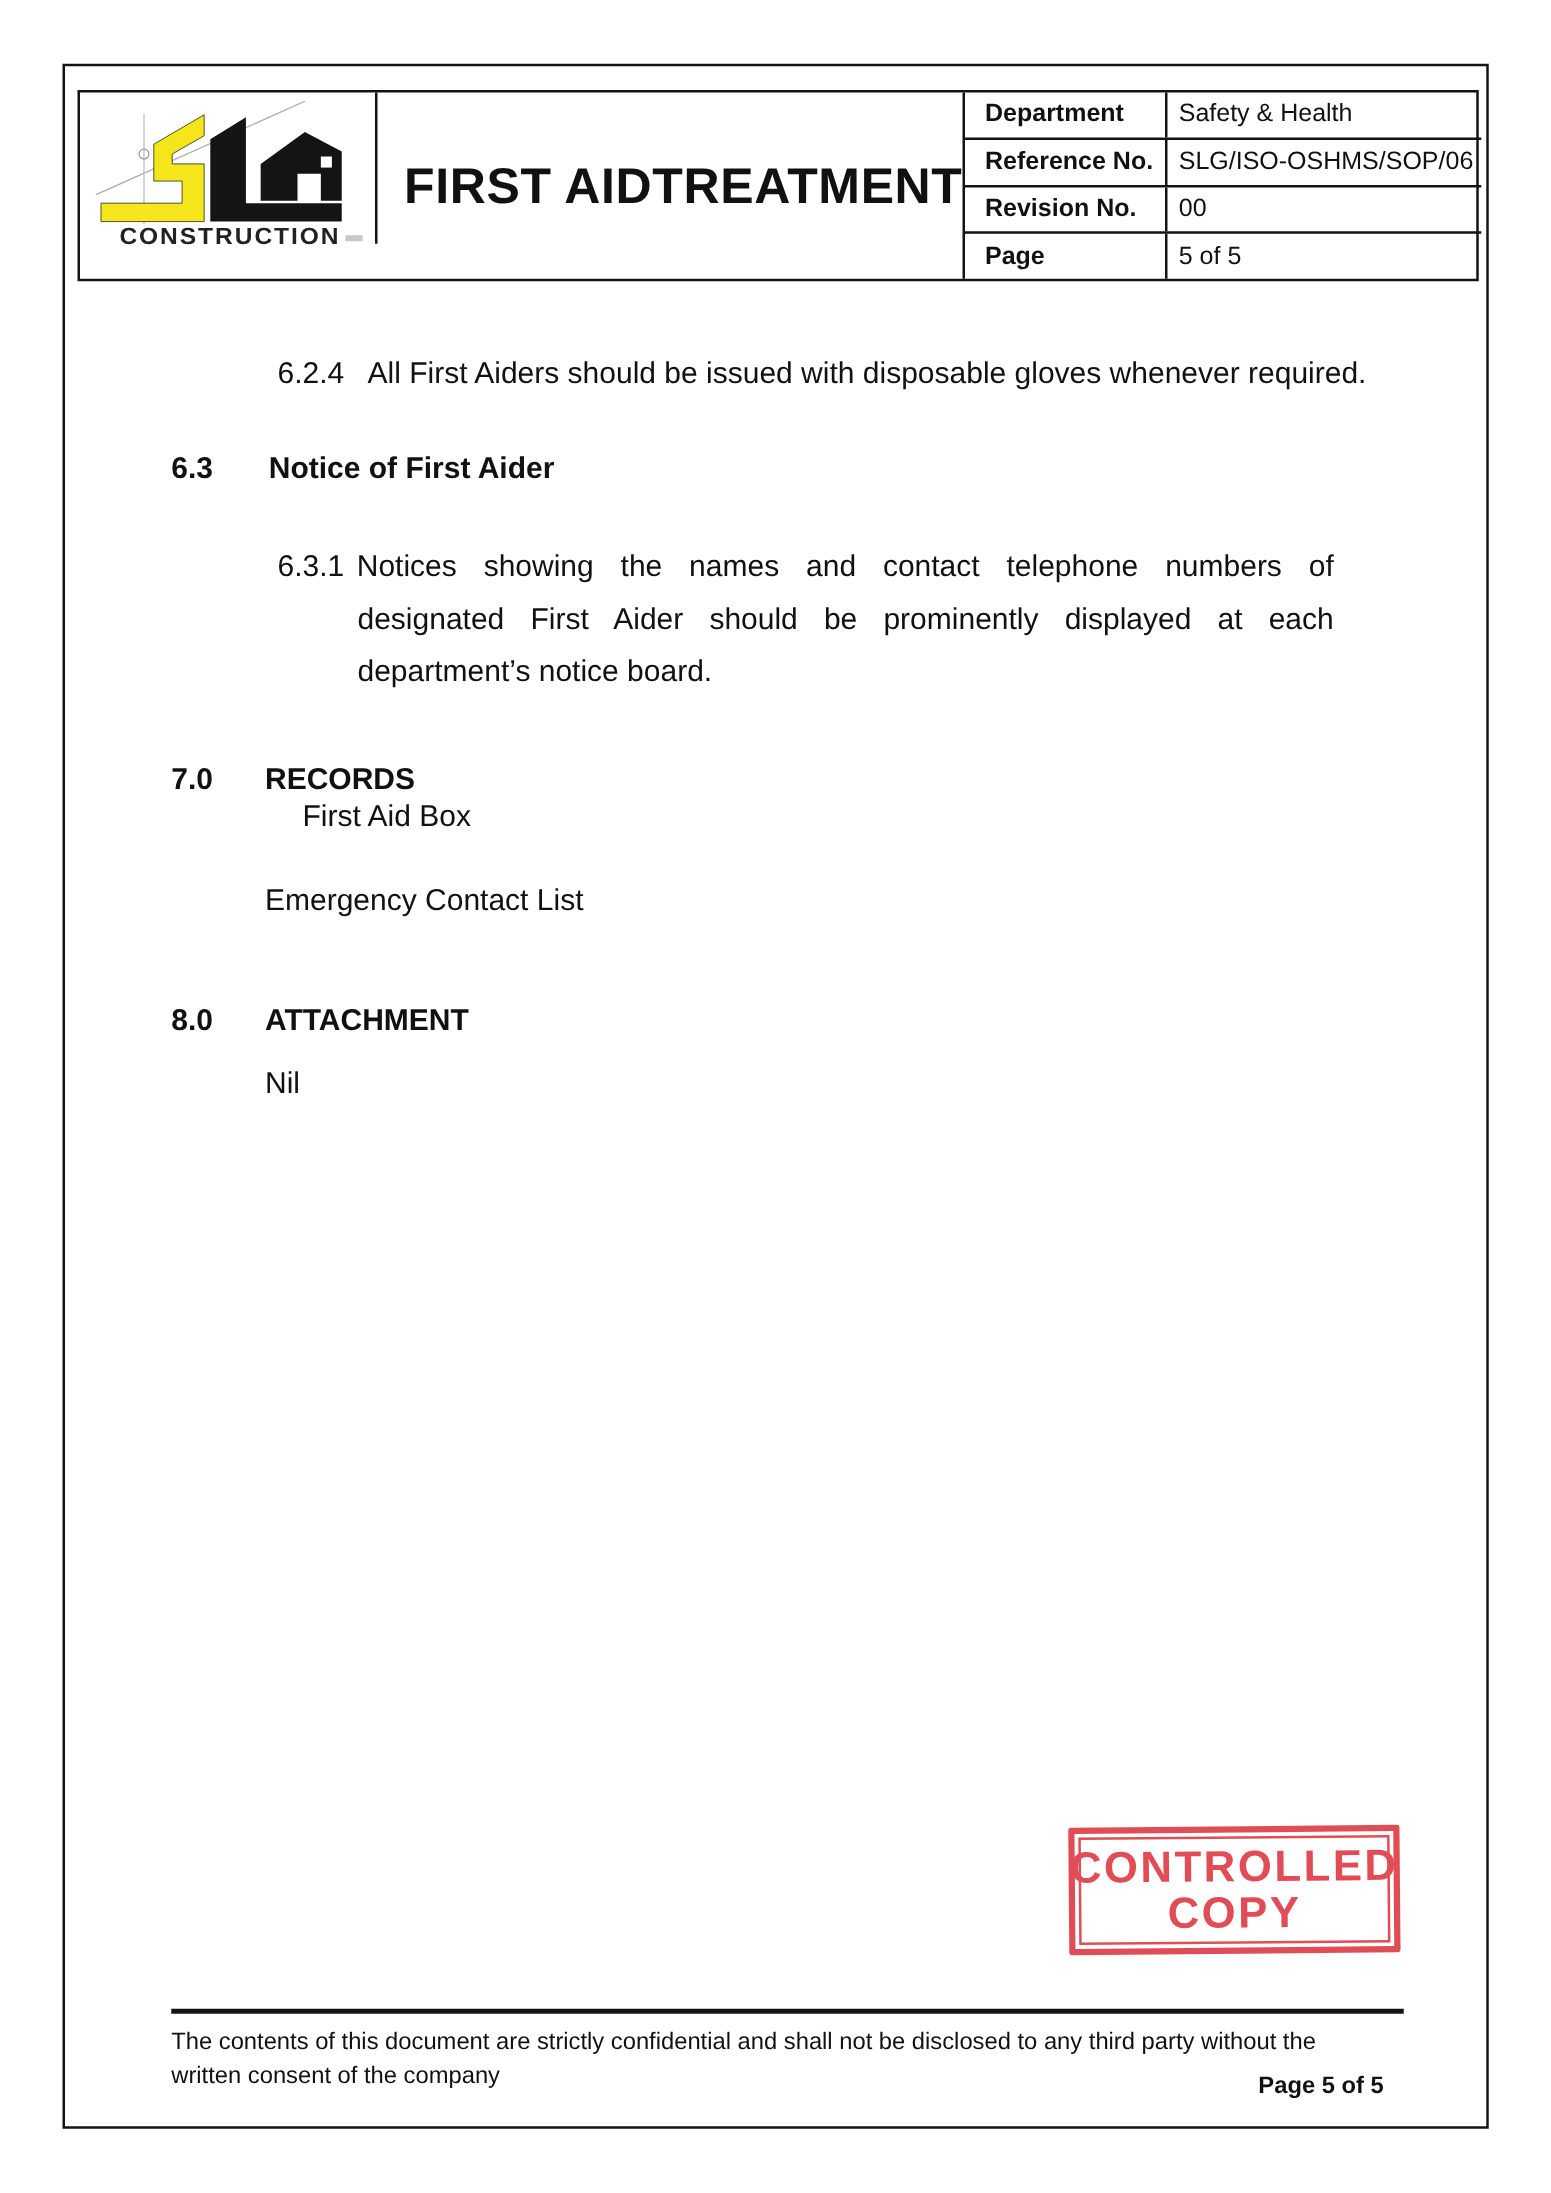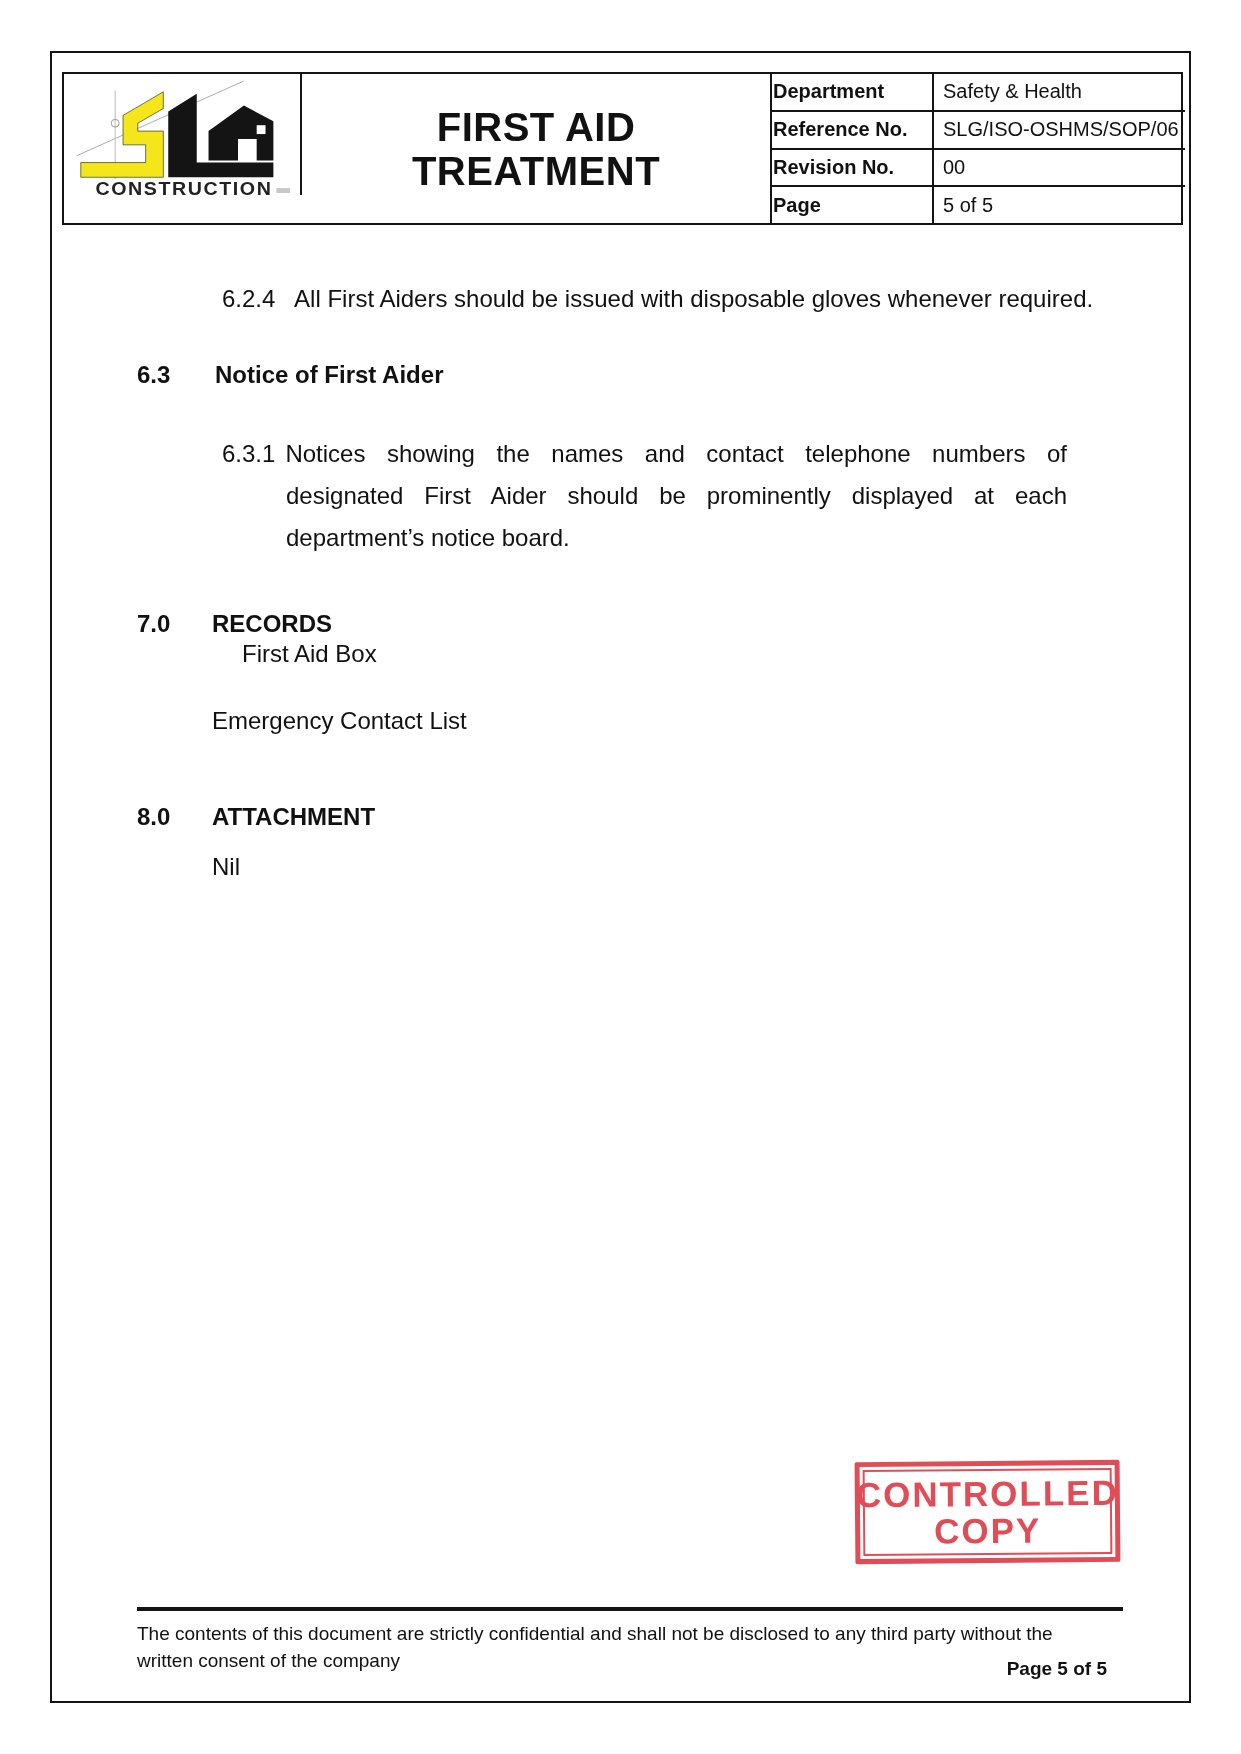--- a/index.html
+++ b/index.html
@@ -10,30 +10,30 @@
   
   .page-border { position:absolute; left:50px; top:51px; width:1141px; height:1652px;
                  border:2px solid #141414; background:#fff; }
 
   
   .header { position:absolute; left:62px; top:72px; width:1121px; height:153px;
             border:2px solid #141414; }
   .logo-cell { position:absolute; left:0; top:0; width:238px; height:121px;
                border-right:2px solid #141414; display:flex; align-items:center; justify-content:center; }
   .title-cell { position:absolute; left:238px; top:0; width:470px; height:149px;
-                border-right:2px solid #141414; display:flex; flex-direction:column;
-                align-items:center; justify-content:center; }
+                border-right:2px solid #141414; display:flex; flex-direction:row;
+                align-items:center; justify-content:flex-end; }
   .title-line { font-size:40px; font-weight:bold; line-height:44px; letter-spacing:0.5px; }
 
   .info-table { position:absolute; left:708px; top:0; width:413px; height:149px;
                 display:flex; flex-direction:column; }
   .info-row { flex:1; display:flex; border-bottom:2px solid #141414; }
   .info-row:last-child { border-bottom:none; }
   .info-label { width:162px; border-right:2px solid #141414; font-weight:bold;
-                font-size:20px; display:flex; align-items:center; padding-left:1px; }
+                font-size:20px; display:flex; align-items:center; padding-left:16px; }
   .info-value { flex:1; font-size:20px; display:flex; align-items:center; padding-left:9px; }
 
   
   .t { position:absolute; font-size:24px; white-space:nowrap; }
   .num { font-weight:normal; }
   .b { font-weight:bold; }
   .para-631 { position:absolute; left:222px; top:433px; width:845px; font-size:24px;
               line-height:42px; text-align:justify; white-space:normal;
               padding-left:64px; text-indent:-64px; }
   .para-631 .pnum { padding-right:10px; }

